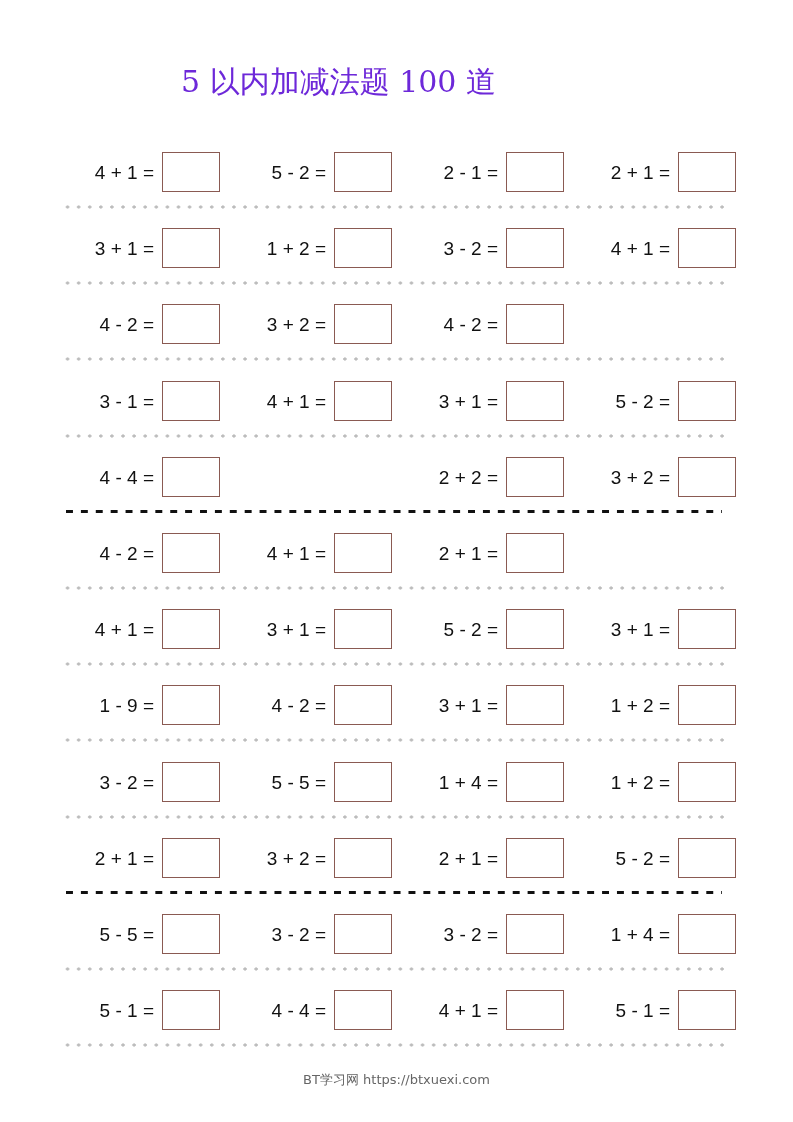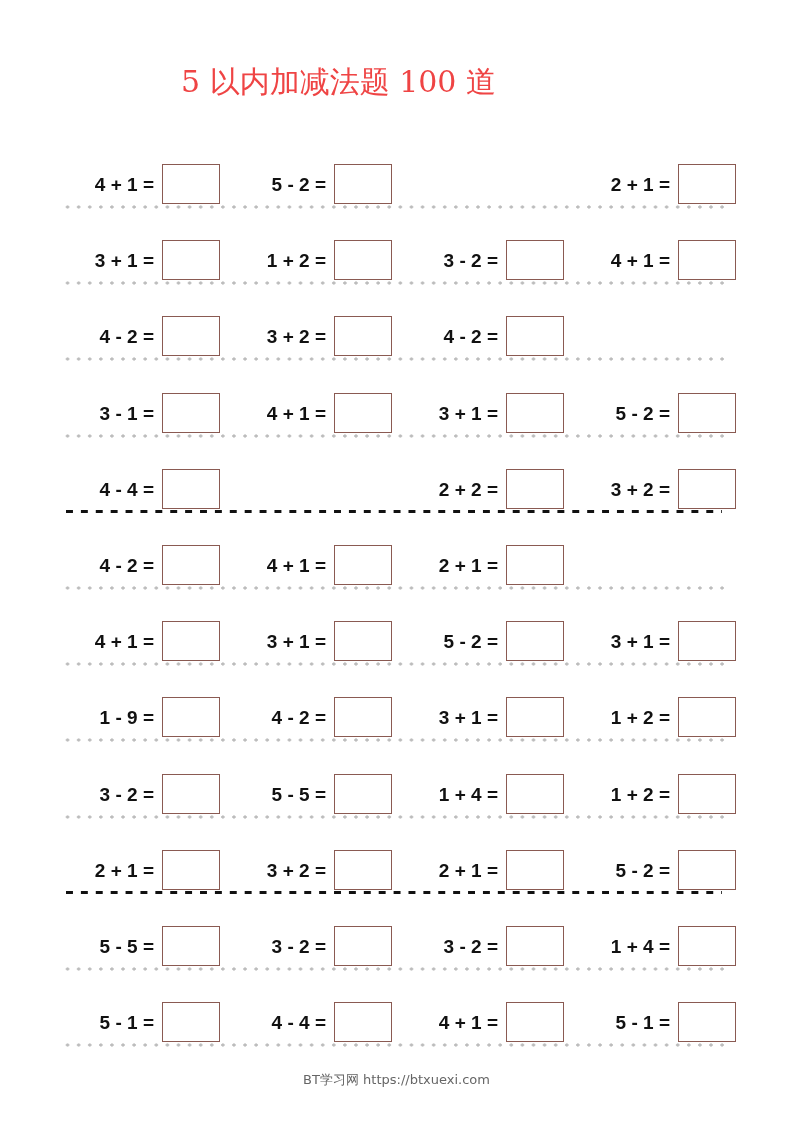--- a/index.html
+++ b/index.html
@@ -1,20 +1,20 @@
 <!DOCTYPE html>
 <html><head>
 <meta charset="utf-8">
 <style>
   html, body { margin: 0; padding: 0; background: #ffffff; }
   body { width: 793px; height: 1122px; position: relative; overflow: hidden; font-family: "Liberation Sans", sans-serif; color: #111; }
-  .title { position: absolute; top: 62px; left: 0; width: 677px; text-align: center; font-family: "DejaVu Serif", "Liberation Serif", serif; font-size: 30px; color: #ef4444; letter-spacing: 0px; }
+  .title { position: absolute; top: 62px; left: 0; width: 677px; text-align: center; font-family: "DejaVu Serif", "Liberation Serif", serif; font-size: 30px; color: #6d28d9; letter-spacing: 0px; }
   .sheet { position: absolute; top: 147px; left: 0; width: 793px; }
   .row { position: absolute; left: 0; width: 793px; height: 44px; }
-  .cell { position: absolute; top: 16px; height: 44px; font-weight: bold; }
+  .cell { position: absolute; top: 4px; height: 44px; }
   .expr { position: absolute; right: 66px; top: 0; height: 44px; line-height: 44px; font-size: 19px; color: #111; white-space: nowrap; text-align: right; }
   .box { position: absolute; right: 0; top: 1px; width: 58px; height: 40px; border: 1px solid #8a5a52; background: #fff; box-sizing: border-box; }
   .sep-dots { position: absolute; left: 62px; width: 666px; height: 4px;
     background-image: radial-gradient(circle, #bcbcbc 1.4px, transparent 1.8px);
     background-size: 11.1px 4px; background-repeat: repeat-x; }
   .sep-dash { position: absolute; left: 66px; width: 656px; height: 3px;
     background-image: linear-gradient(to right, #111 0, #111 7px, transparent 7px);
     background-size: 14.9px 3px; background-repeat: repeat-x; }
   .footer { position: absolute; top: 1071px; left: 0; width: 793px; text-align: center; font-family: "DejaVu Sans", sans-serif; font-size: 13px; color: #666; }
 </style>
@@ -26,20 +26,24 @@
 <div class="sheet" id="sheet">
     <div class="row" style="top: 0px;">
       <div class="cell" style="left: 50px; width: 170px;">
         <span class="expr">4 + 1 =</span>
         <div class="box"></div>
       </div>
       <div class="cell" style="left: 222px; width: 170px;">
         <span class="expr">5 - 2 =</span>
         <div class="box"></div>
       </div>
+      <div class="cell" style="left: 394px; width: 170px;">
+        <span class="expr">2 - 1 =</span>
+        <div class="box"></div>
+      </div>
       <div class="cell" style="left: 566px; width: 170px;">
         <span class="expr">2 + 1 =</span>
         <div class="box"></div>
       </div>
     </div>
     <div class="sep-dots" style="top: 58px;"></div>
     <div class="row" style="top: 76.2px;">
       <div class="cell" style="left: 50px; width: 170px;">
         <span class="expr">3 + 1 =</span>
         <div class="box"></div>

